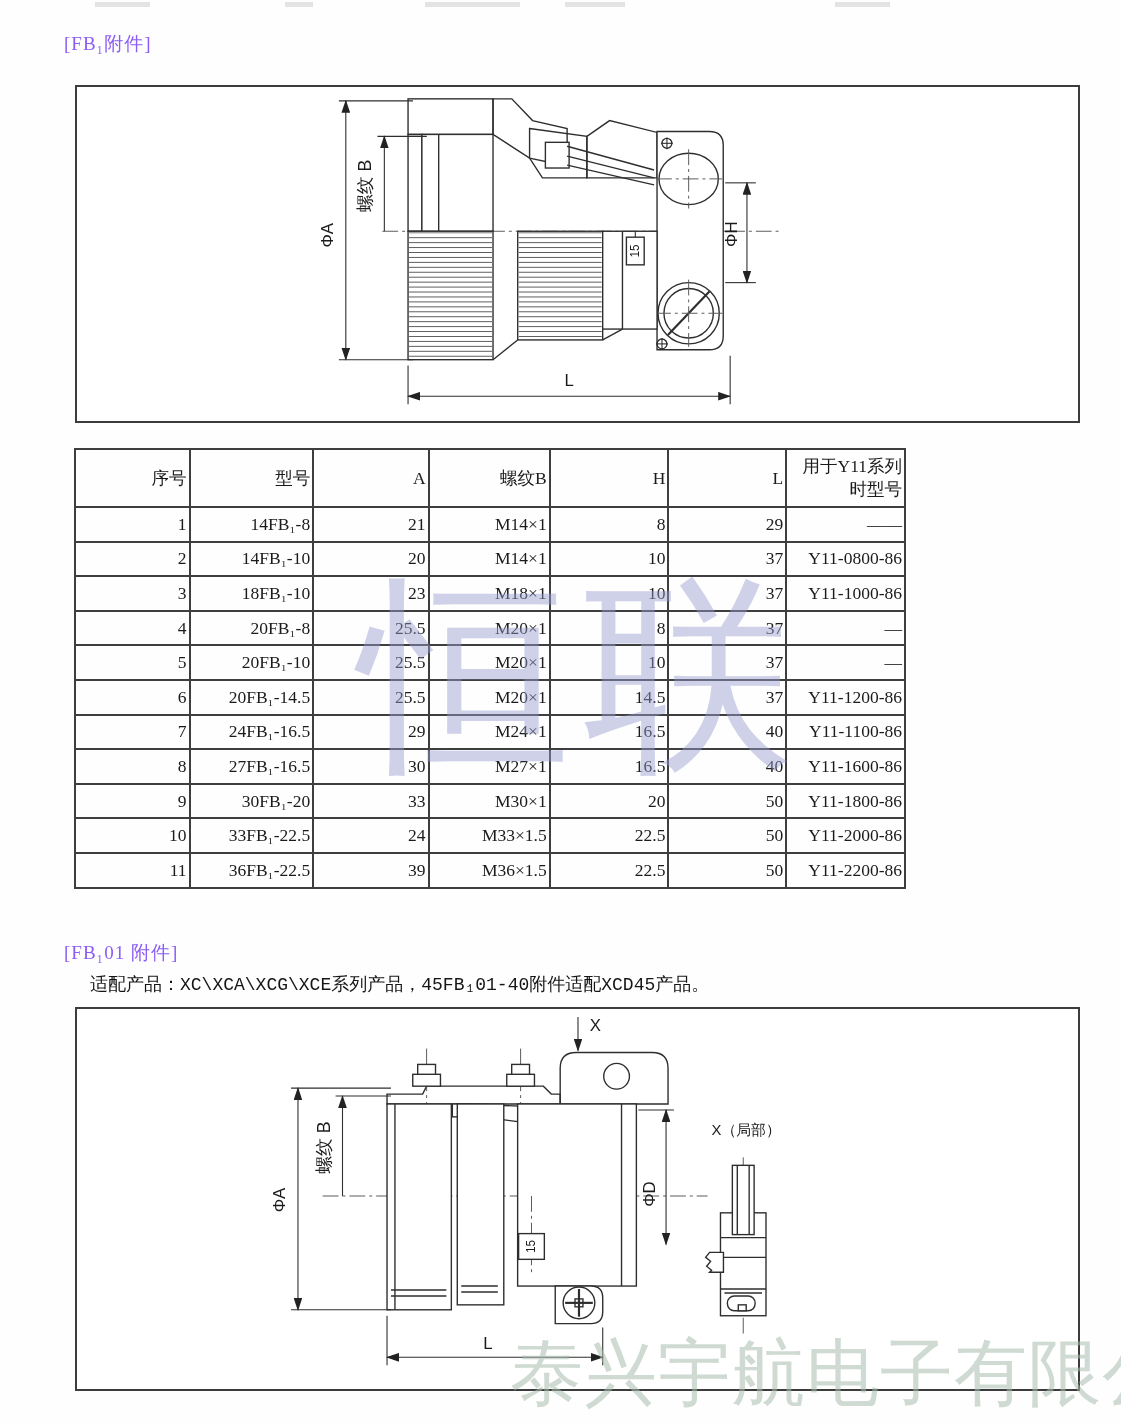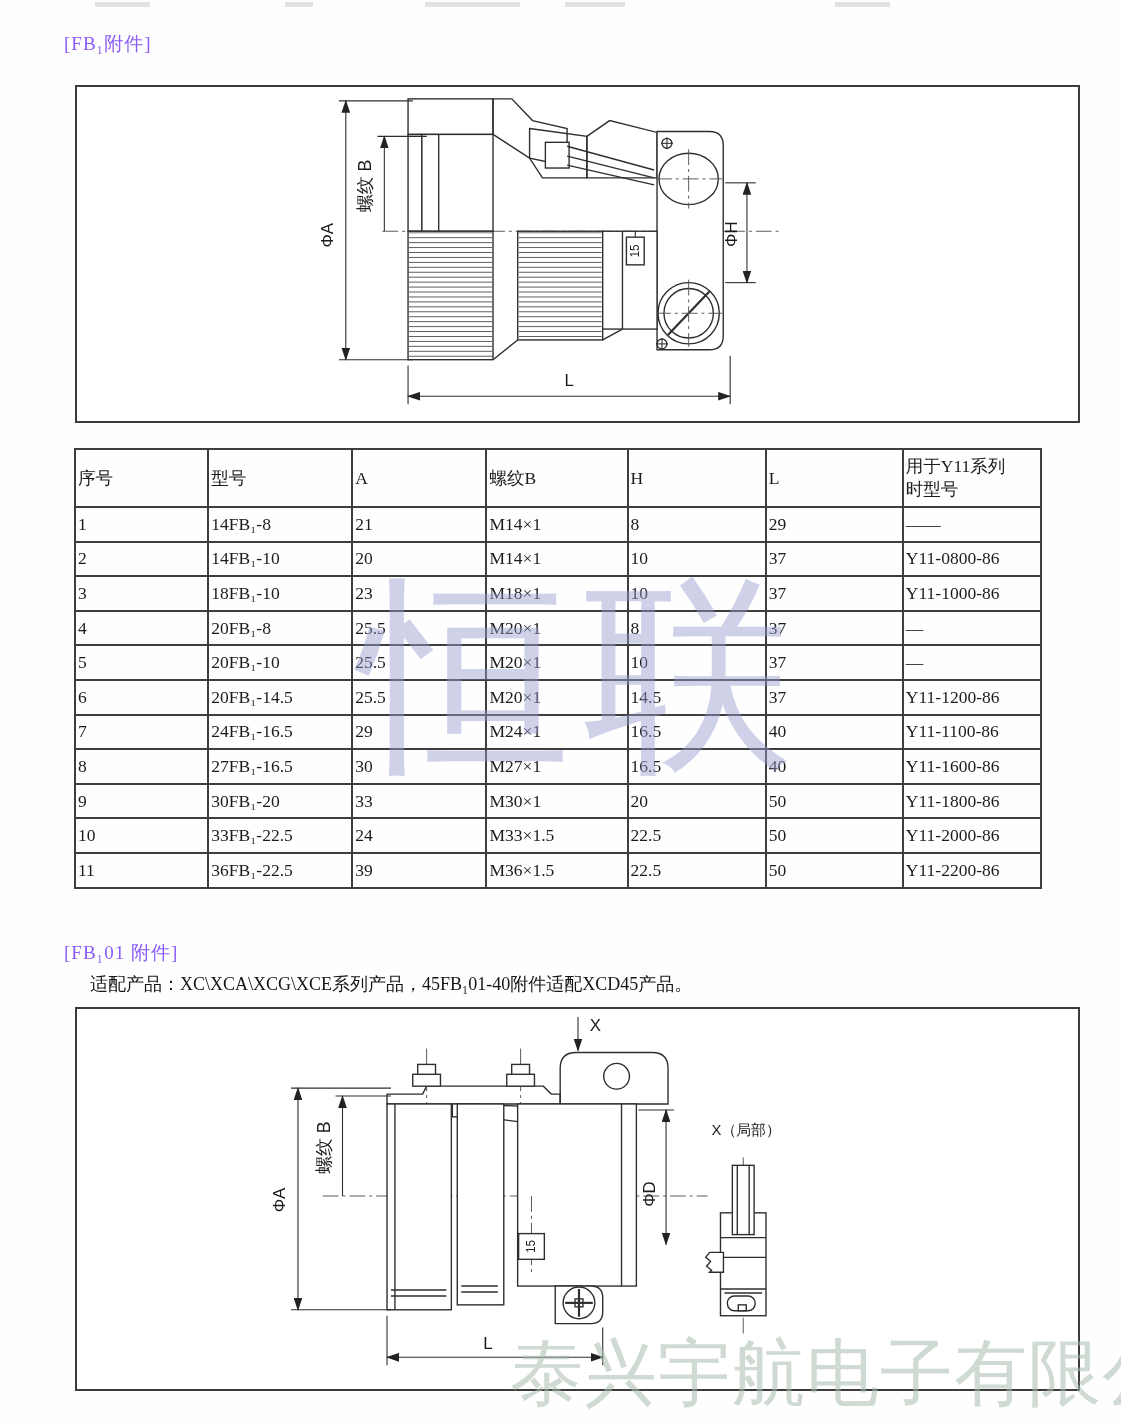--- a/index.html
+++ b/index.html
@@ -2,26 +2,26 @@
 <html><head>
 <meta charset="utf-8">
 <style>
   html,body{margin:0;padding:0;background:#fff;}
   .page{position:relative;width:1121px;height:1424px;background:#fefefe;overflow:hidden;
         font-family:"Liberation Serif","DejaVu Serif",serif;color:#1b1b1b;}
   .rem{position:absolute;top:2px;height:5px;background:#e3e3e3;}
   .sec-label{position:absolute;font-size:19px;letter-spacing:1px;color:#8b5cf6;}
   #sec1{left:64px;top:31px;}
   #sec2{left:64px;top:940px;}
-  .note{position:absolute;left:90px;top:972px;font-size:18px;color:#151515;}
+  .note{position:absolute;left:90px;top:972px;font-size:18px;color:#151515;font-family:Liberation Mono, monospace;}
   .frame{position:absolute;border:2px solid #3c3c3c;background:#fff;}
   #box1{left:75px;top:85px;width:1001px;height:334px;}
   #box2{left:75px;top:1007px;width:1001px;height:380px;}
-  table.spec{position:absolute;left:74px;top:448px;width:968px;border-collapse:collapse;
-             text-align:left;font-size:17.5px;table-layout:fixed;}
+  table.spec{position:absolute;left:74px;top:448px;width:832px;border-collapse:collapse;
+             text-align:right;font-size:17.5px;table-layout:fixed;}
   table.spec th,table.spec td{border:2px solid #3e3e3e;font-weight:normal;padding:0 2px;}
   table.spec th{height:56px;white-space:pre-line;line-height:1.3;}
   table.spec td{height:32.6px;}
   .wm-center{position:absolute;left:360px;top:572px;font-size:210px;line-height:1;font-weight:normal;
              letter-spacing:14px;color:rgba(150,157,208,0.46);z-index:4;pointer-events:none;white-space:nowrap;}
   .wm-bottom{position:absolute;left:510px;top:1337px;font-size:73px;line-height:1;
              letter-spacing:1px;color:rgba(168,188,173,0.55);z-index:4;pointer-events:none;white-space:nowrap;}
   svg{display:block;}
   svg .s{stroke:#2e2e2e;stroke-width:1.4;fill:none;}
   svg .sw{stroke:#2e2e2e;stroke-width:1.4;fill:#fff;}

